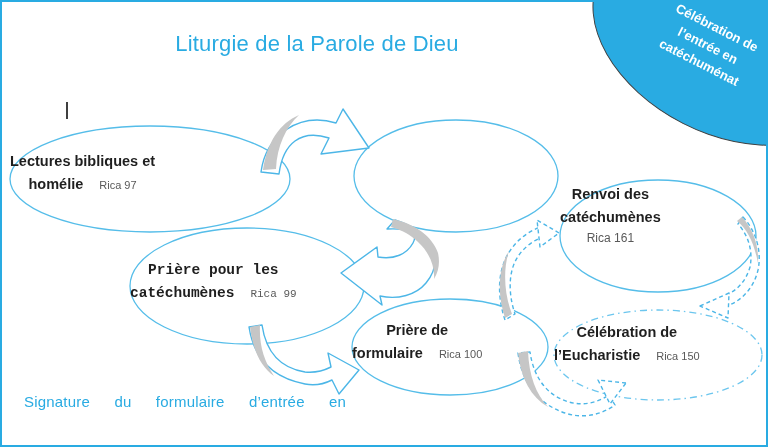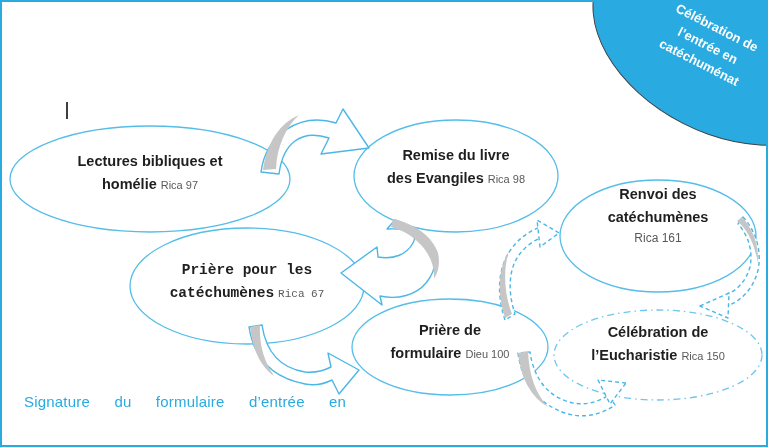--- a/index.html
+++ b/index.html
@@ -23,27 +23,27 @@
   .badge {
     position:absolute; left:582px; top:-54px; width:280px; height:184px;
     background:var(--accent,#29abe2); border:1px solid #3f3f3f; border-radius:50%;
     transform:rotate(27deg);
   }
   .badge-label {
     position:absolute; left:645px; top:14px; width:122px; transform:rotate(27deg);
     color:#fff; font-weight:bold; font-size:13px; line-height:1.5; text-align:center;
     white-space:pre-line;
   }
-  .node { position:absolute; display:flex; align-items:center; justify-content:center; }
+  .node { position:absolute; display:flex; align-items:center; justify-content:flex-start; }
   .nt { text-align:center; }
   .nt .t {
     font-weight:bold; font-size:14.5px; line-height:1.6;
     color:var(--text,#1f1f1f); white-space:pre-line;
   }
-  .nt .ref { font-size:11px; color:var(--ref_text,#595959); margin-left:4px; white-space:nowrap; }
+  .nt .ref { font-size:11px; color:var(--ref_text,#595959); margin-left:16px; white-space:nowrap; }
   .nt .ref-block { font-size:12px; color:var(--ref_text,#595959); margin-top:2px; }
   .footer-text {
     position:absolute; left:22px; top:391px; font-size:15px;
     color:var(--accent,#29abe2); word-spacing:20px; letter-spacing:0.2px;
   }
 </style>
 </head>
 <body>
 
 <div class="slide">
@@ -89,48 +89,43 @@
       <path class="head dashed" d="M 624,381 L 596,378 L 608,402 Z"></path>
       <path class="gray" d="M 516,351 C 519,377 529,395 546,405 C 534,392 527,374 526,349 Z"></path>
     </g>
   </svg>
 
   <div class="badge"></div>
   <div class="badge-label">Célébration de
 l’entrée en
 catéchuménat</div>
 
+  <div class="page-title">Liturgie de la Parole de Dieu</div>
 
   <div class="text-cursor"></div>
 
   <div class="node" style="left:8px;top:124px;width:280px;height:106px;">
     <div class="nt" style="transform:translateY(-6px);">
       <span class="t">Lectures bibliques et
 homélie</span><span class="ref">Rica 97</span>
     </div>
   </div>
 
-  <div class="node" style="left:352px;top:118px;width:204px;height:112px;">
-    <div class="nt" style="transform:translateY(-9px);">
-      <span class="t">Remise du livre
-des Evangiles</span><span class="ref">Rica 98</span>
-    </div>
-  </div>
 
   <div class="node" style="left:128px;top:226px;width:234px;height:116px;font-family:Liberation Mono, monospace;">
     <div class="nt" style="transform:translateY(-4px);">
       <span class="t">Prière pour les
-catéchumènes</span><span class="ref">Rica 67</span>
+catéchumènes</span><span class="ref">Rica 99</span>
     </div>
   </div>
 
   <div class="node" style="left:350px;top:297px;width:196px;height:96px;">
     <div class="nt" style="transform:translateY(-5px);">
       <span class="t">Prière de
-formulaire</span><span class="ref">Dieu 100</span>
+formulaire</span><span class="ref">Rica 100</span>
     </div>
   </div>
 
   <div class="node" style="left:558px;top:170px;width:196px;height:112px;">
     <div class="nt" style="transform:translateY(-14px);">
       <span class="t">Renvoi des
 catéchumènes</span>
       <div class="ref-block">Rica 161</div>
     </div>
   </div>

